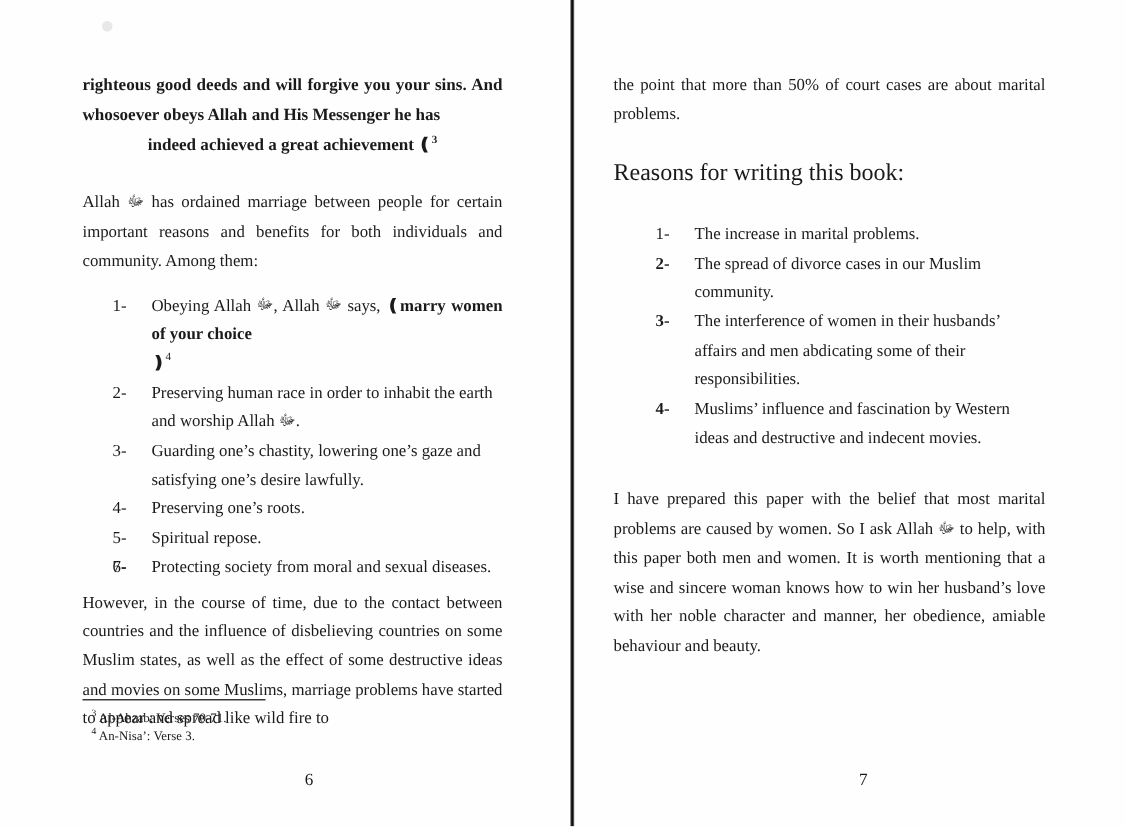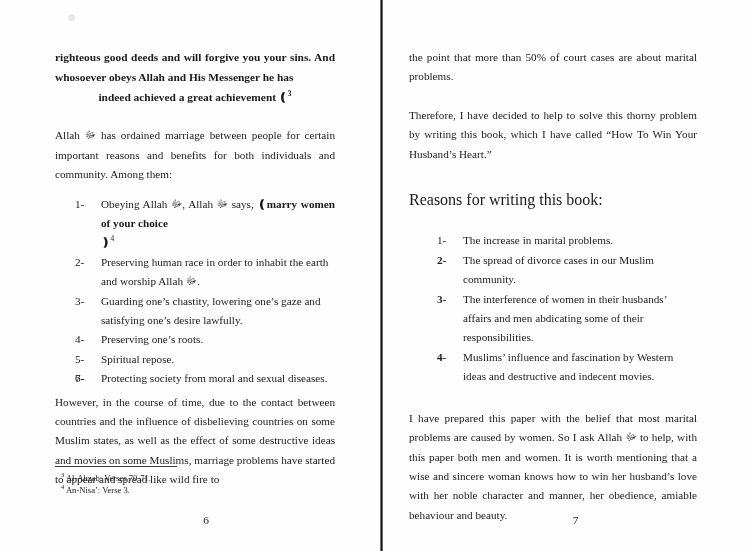--- a/index.html
+++ b/index.html
@@ -216,21 +216,20 @@
     </div>
 
     <div class="folio">6</div>
   </div>
 
   <div class="page page-right">
     <div class="col">
 
       <p class="para">the point that more than 50% of court cases are about marital problems.</p>
 
-      <p class="para" style="margin-bottom:26px;">Therefore, I have decided to help to solve this thorny problem by writing this book, which I have called “How To Win Your Husband’s Heart.”</p>
 
       <div class="subhead">Reasons for writing this book:</div>
 
       <ol class="list">
 
         <li>
           <span class="marker">1-</span>
           <span class="li-text">The increase in marital problems.</span>
         </li>
 

